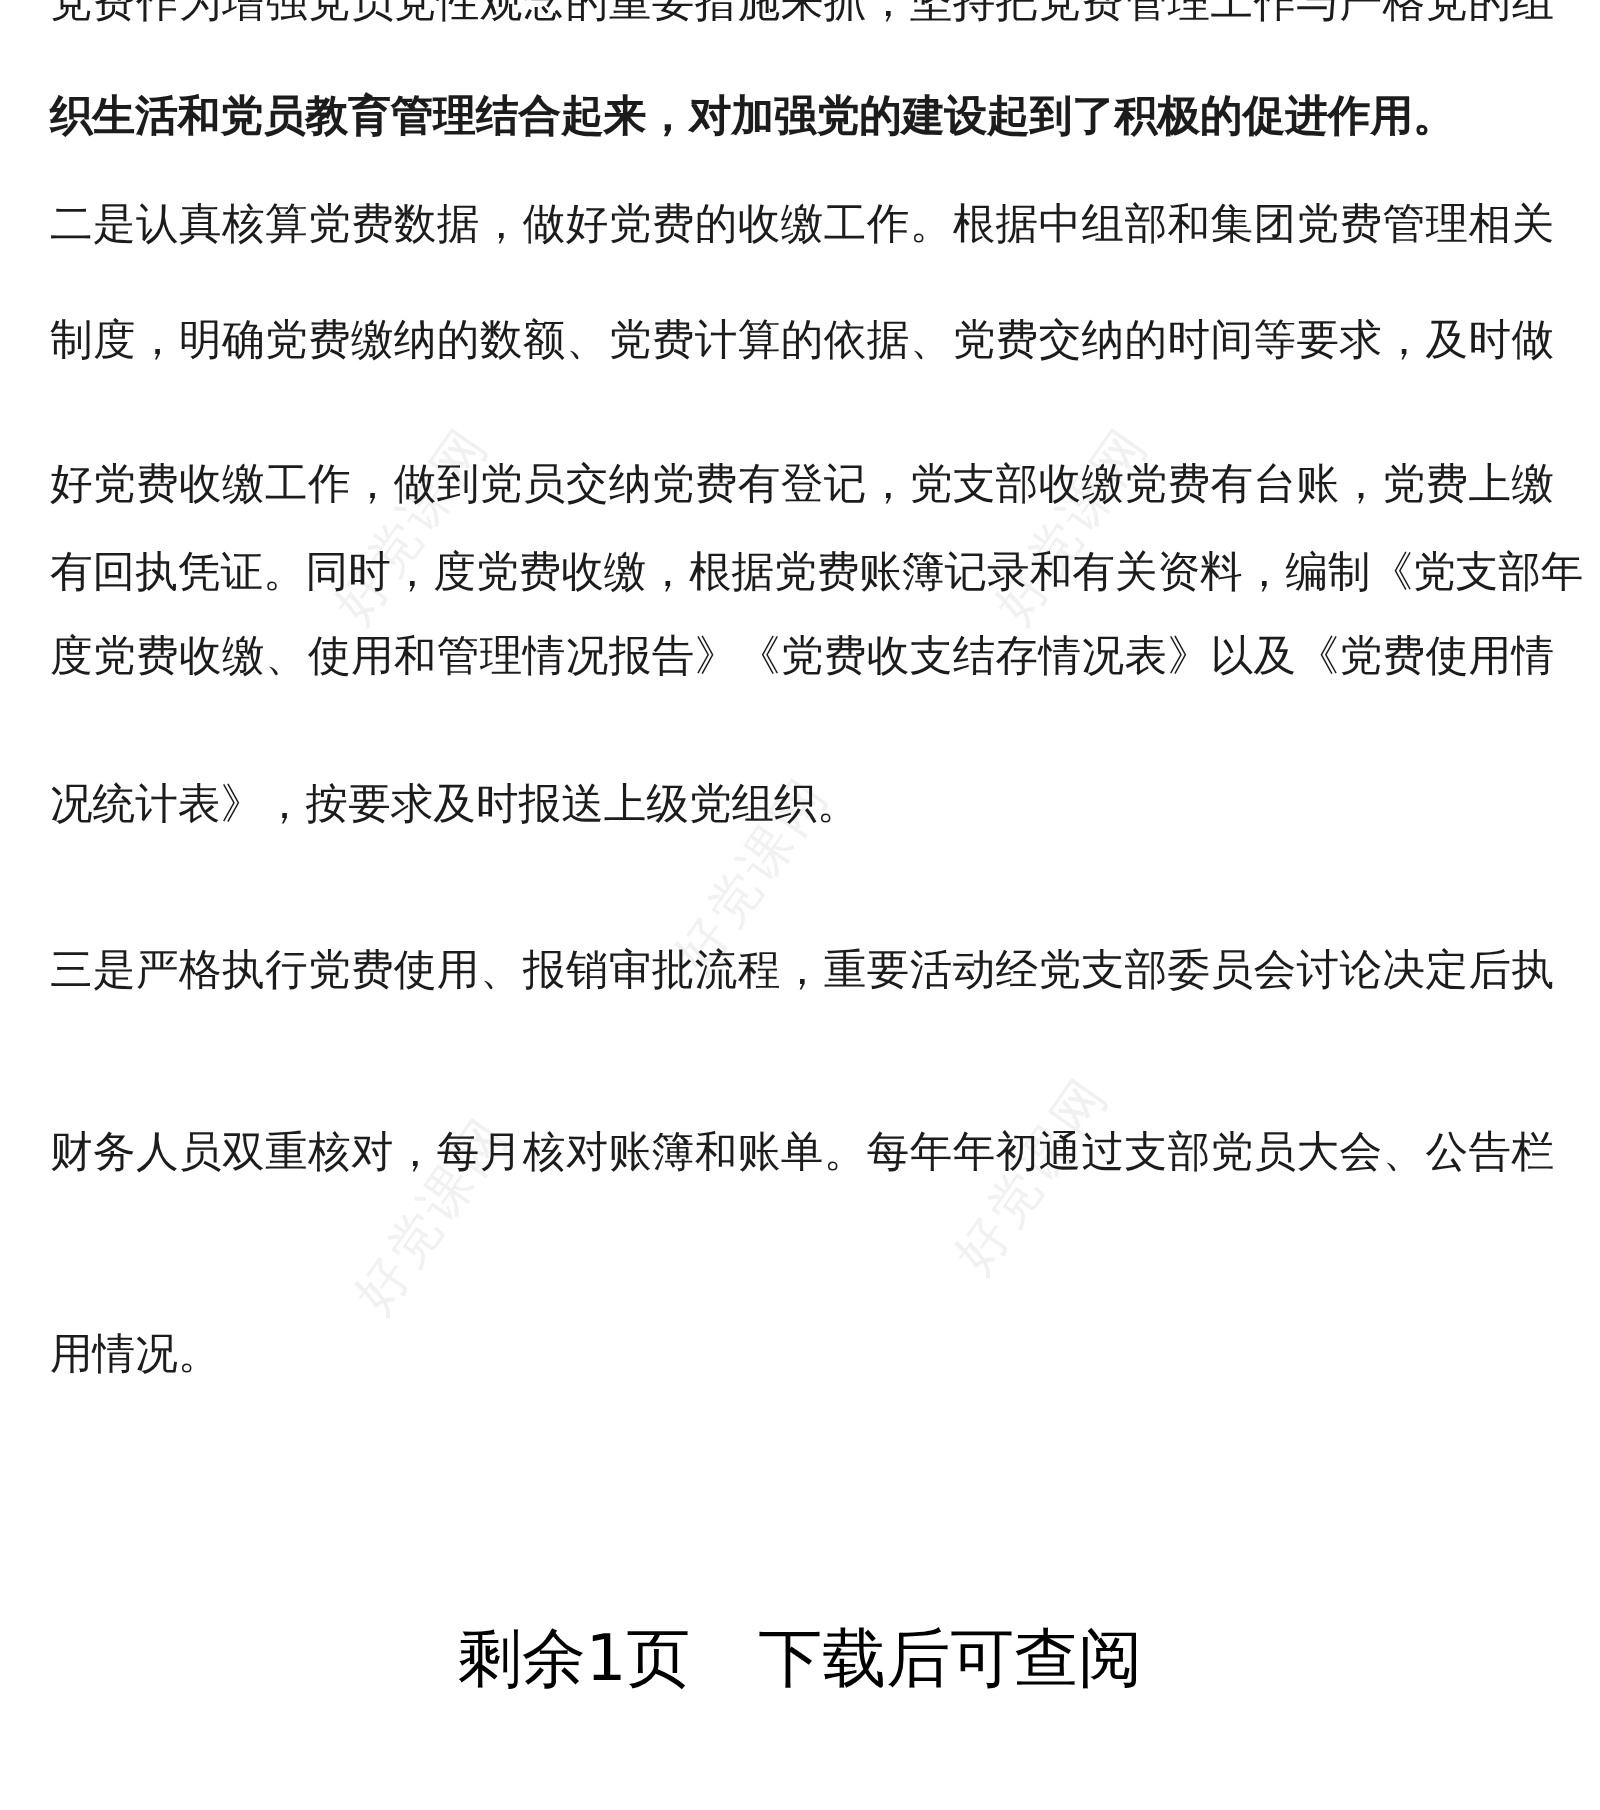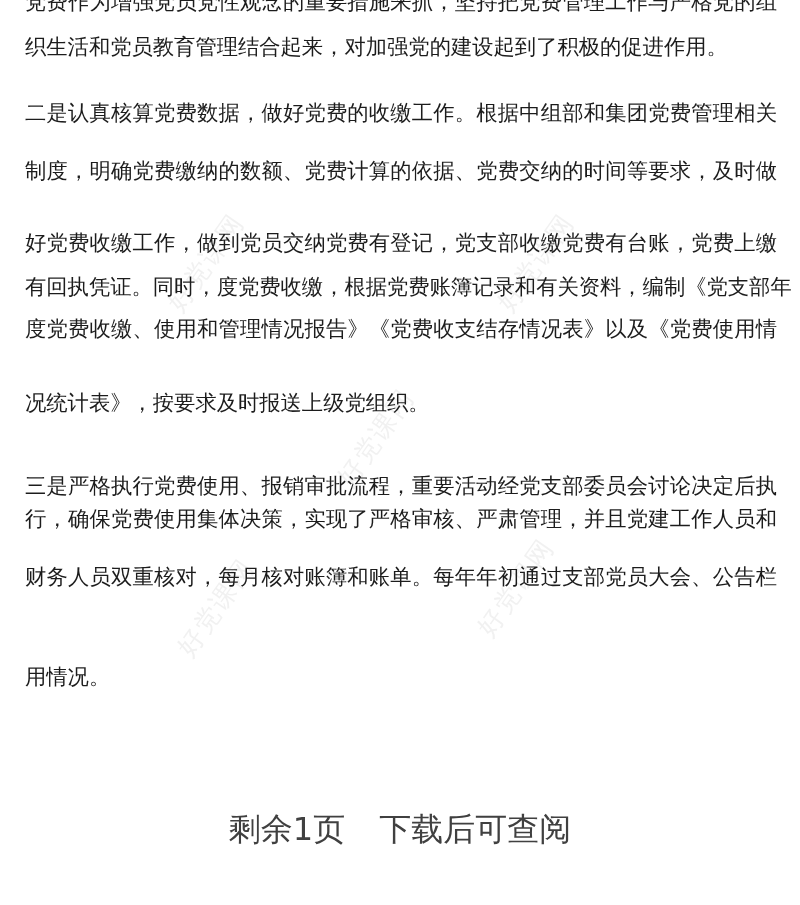--- a/index.html
+++ b/index.html
@@ -50,48 +50,47 @@
     }
     .content { position: absolute; left:0; top:0; width:784px; height:905px; z-index: 1; }
     .footer {
       position: absolute;
       left: 0;
       width: 800px;
       top: 808px;
       text-align: center;
       font-size: 32px;
       line-height: 42px;
-      color: #404040;
+      color: #000000;
       z-index: 1;
     }
     .footer span + span { margin-left: 34px; }
   </style>
 </head>
 <body>
 
 <div class="page">
   <div class="watermarks">
     <div class="watermark" style="left:150px; top:245px;">好党课网</div>
     <div class="watermark" style="left:480px; top:245px;">好党课网</div>
     <div class="watermark" style="left:320px; top:420px;">好党课网</div>
     <div class="watermark" style="left:160px; top:590px;">好党课网</div>
     <div class="watermark" style="left:460px; top:570px;">好党课网</div>
   </div>
 
   <div class="content">
     <div class="line" style="top:-13px;">党费作为增强党员党性观念的重要措施来抓，坚持把党费管理工作与严格党的组</div>
-    <div class="line last" style="top:32px;">织生活和党员教育管理结合起来，对加强党的建设起到了积极的促进作用。</div>
+    <div class="line last" style="top:44px;font-weight:bold;">织生活和党员教育管理结合起来，对加强党的建设起到了积极的促进作用。</div>
     <div class="line" style="top:98px;">二是认真核算党费数据，做好党费的收缴工作。根据中组部和集团党费管理相关</div>
     <div class="line" style="top:156px;">制度，明确党费缴纳的数额、党费计算的依据、党费交纳的时间等要求，及时做</div>
     <div class="line" style="top:228px;">好党费收缴工作，做到党员交纳党费有登记，党支部收缴党费有台账，党费上缴</div>
     <div class="line" style="top:272px;">有回执凭证。同时，度党费收缴，根据党费账簿记录和有关资料，编制《党支部年</div>
     <div class="line" style="top:314px;">度党费收缴、使用和管理情况报告》《党费收支结存情况表》以及《党费使用情</div>
     <div class="line last" style="top:388px;">况统计表》，按要求及时报送上级党组织。</div>
     <div class="line" style="top:471px;">三是严格执行党费使用、报销审批流程，重要活动经党支部委员会讨论决定后执</div>
-    <div class="line" style="top:504px;">行，确保党费使用集体决策，实现了严格审核、严肃管理，并且党建工作人员和</div>
     <div class="line" style="top:562px;">财务人员双重核对，每月核对账簿和账单。每年年初通过支部党员大会、公告栏</div>
     <div class="line last" style="top:662px;font-family:Liberation Serif, serif;">用情况。</div>
   </div>
 
   <div class="footer">
     <span>剩余1页</span><span>下载后可查阅</span>
   </div>
 </div>
 
 </body></html>

